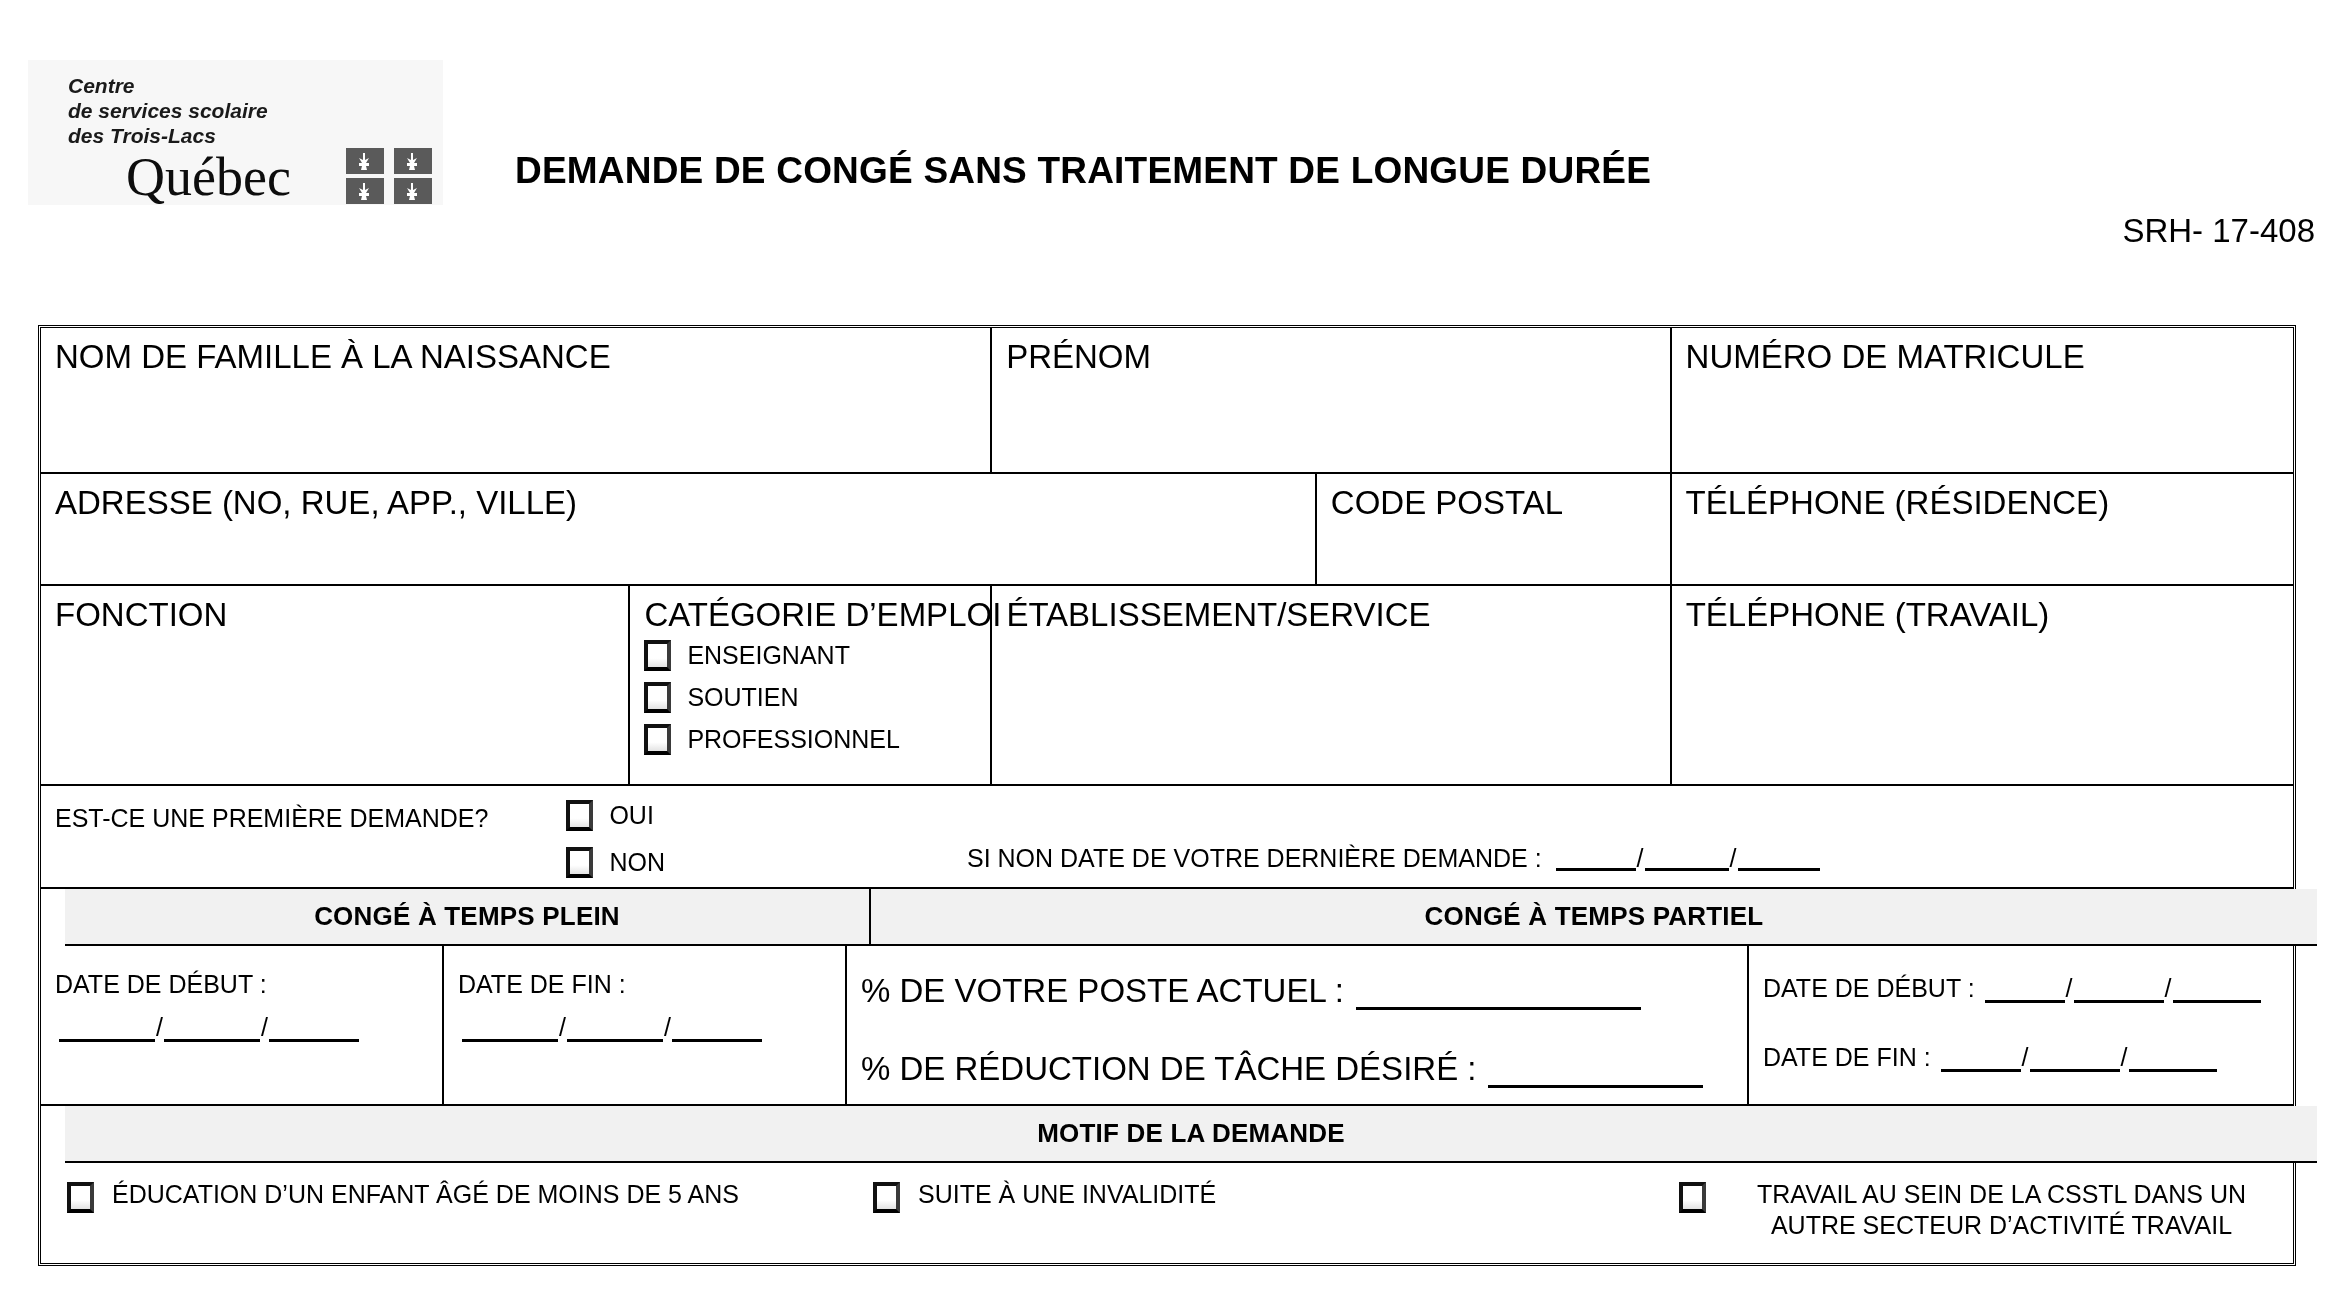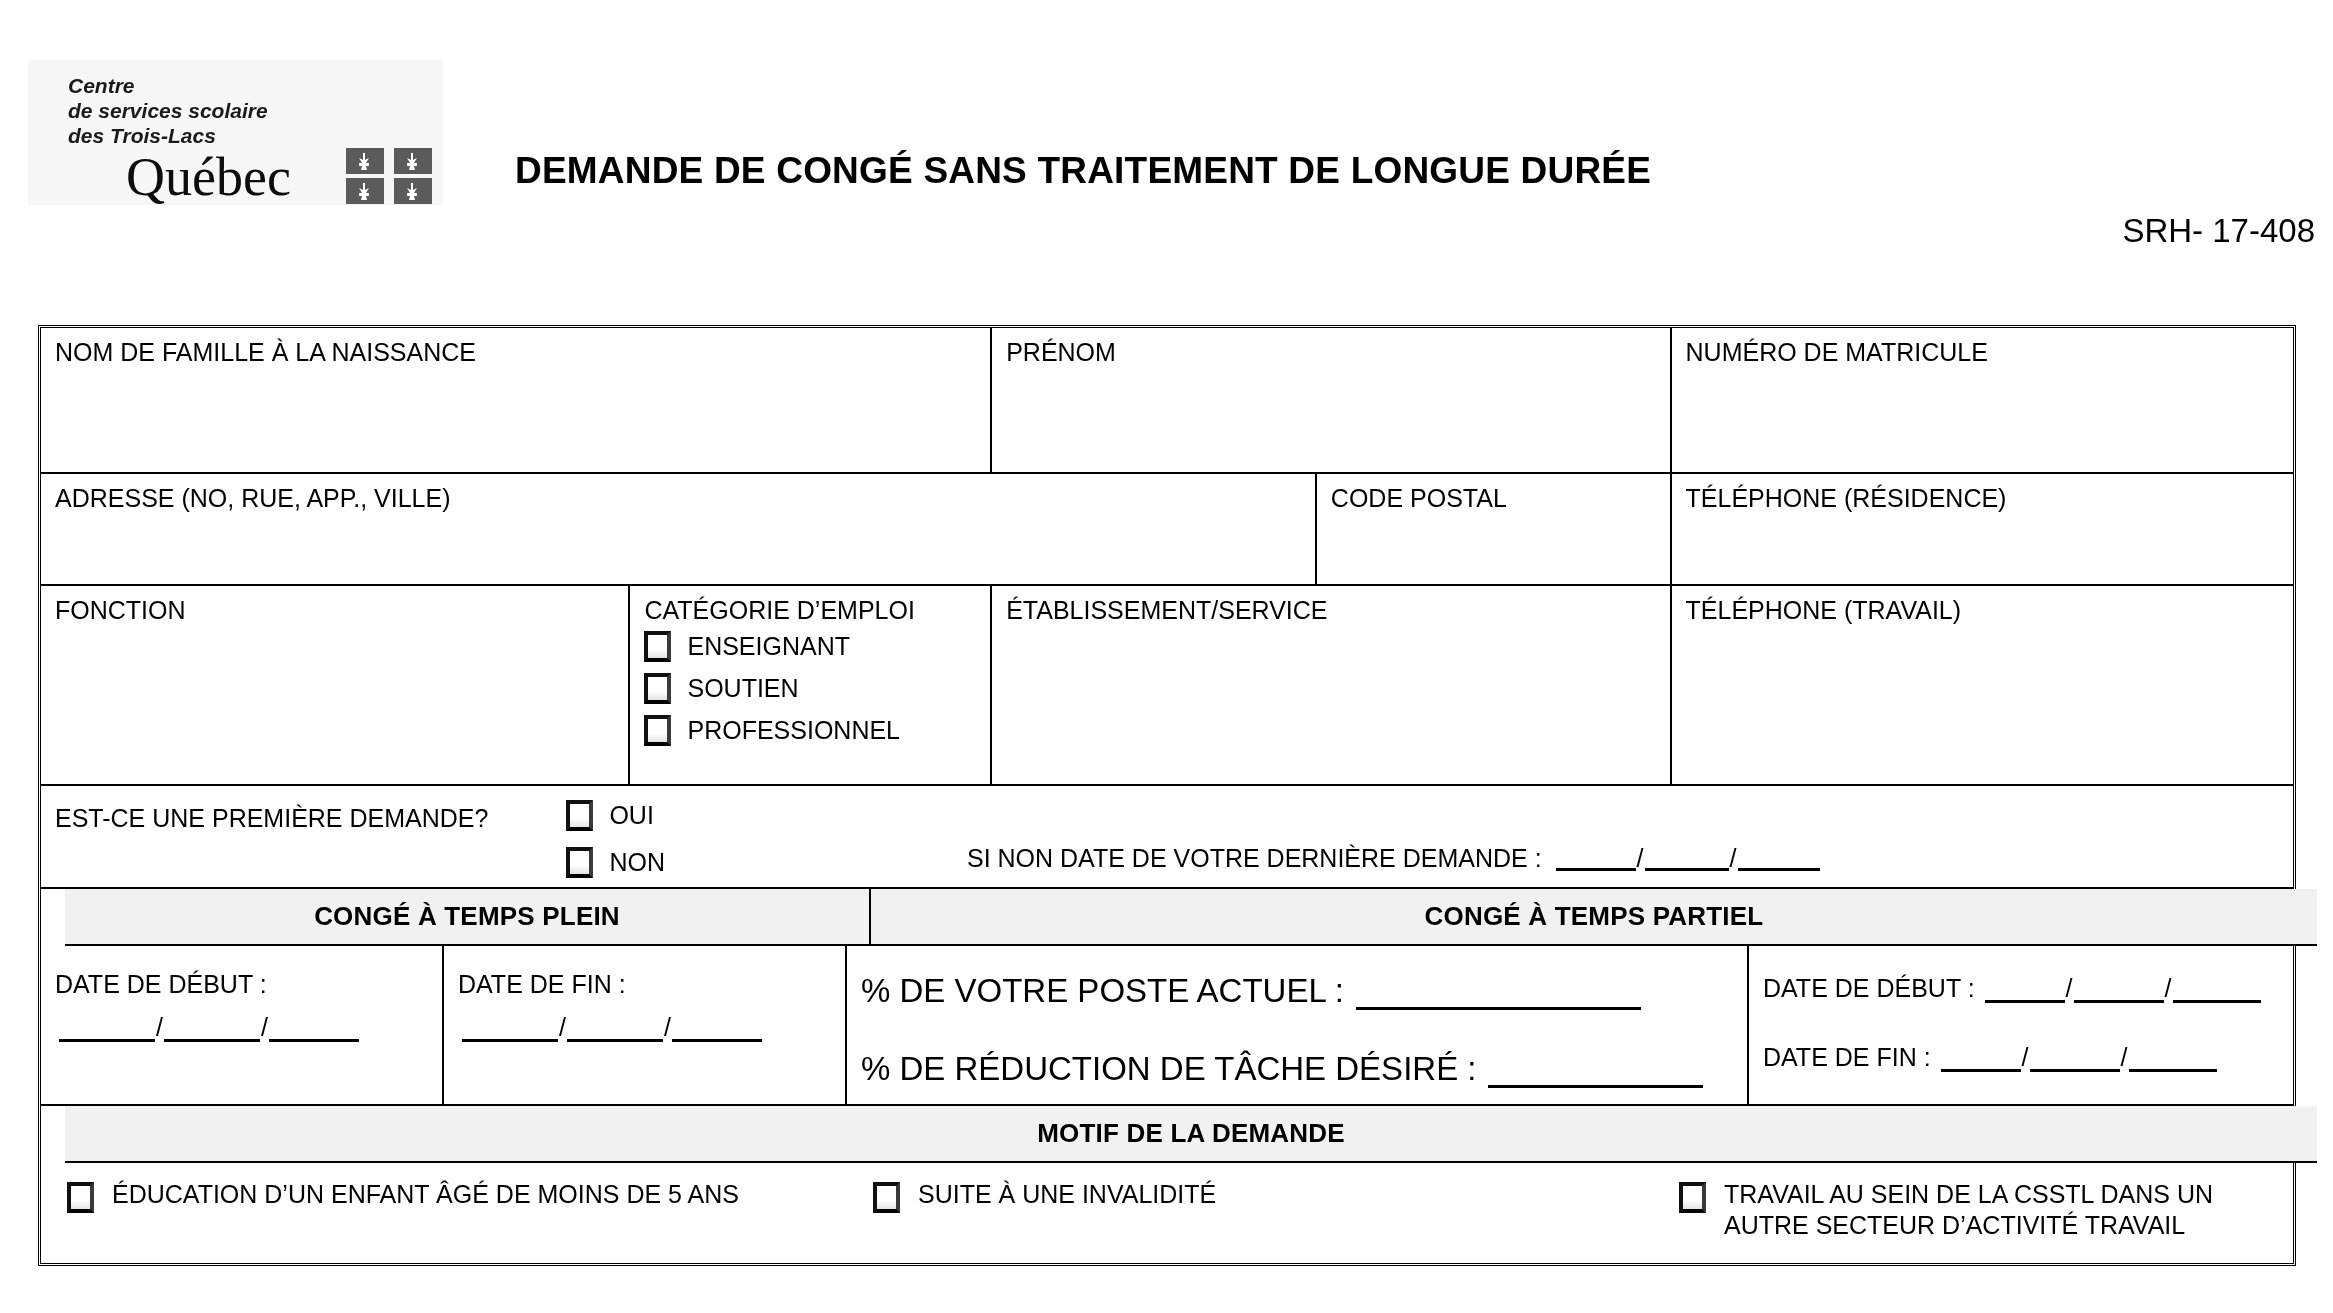--- a/index.html
+++ b/index.html
@@ -62,33 +62,33 @@
   }
   .row.last { border-bottom: none; }
   .cell {
     position: relative;
     padding: 10px 14px 0 14px;
     border-right: 2px solid #000;
     min-height: 40px;
   }
   .cell.nb { border-right: none; }
   .cell-label {
-    font-size: 25px;
+    font-size: 33px;
     line-height: 1.15;
     white-space: nowrap;
   }
 
   
   .r1 { height: 146px; }
   .r2 { height: 112px; }
   .r3 { height: 200px; }
   .r4 { height: 103px; }
   .rbar { height: 57px; margin-left: 24px; }
   .r5 { height: 160px; }
-  .r6 { height: 100px; }
+  .r6 { height: 100px; text-align: center; }
 
   
   .bar-cell {
     background: #f1f1f1;
     display: flex;
     align-items: center;
     justify-content: center;
     border-right: 2px solid #000;
     height: 100%;
   }

